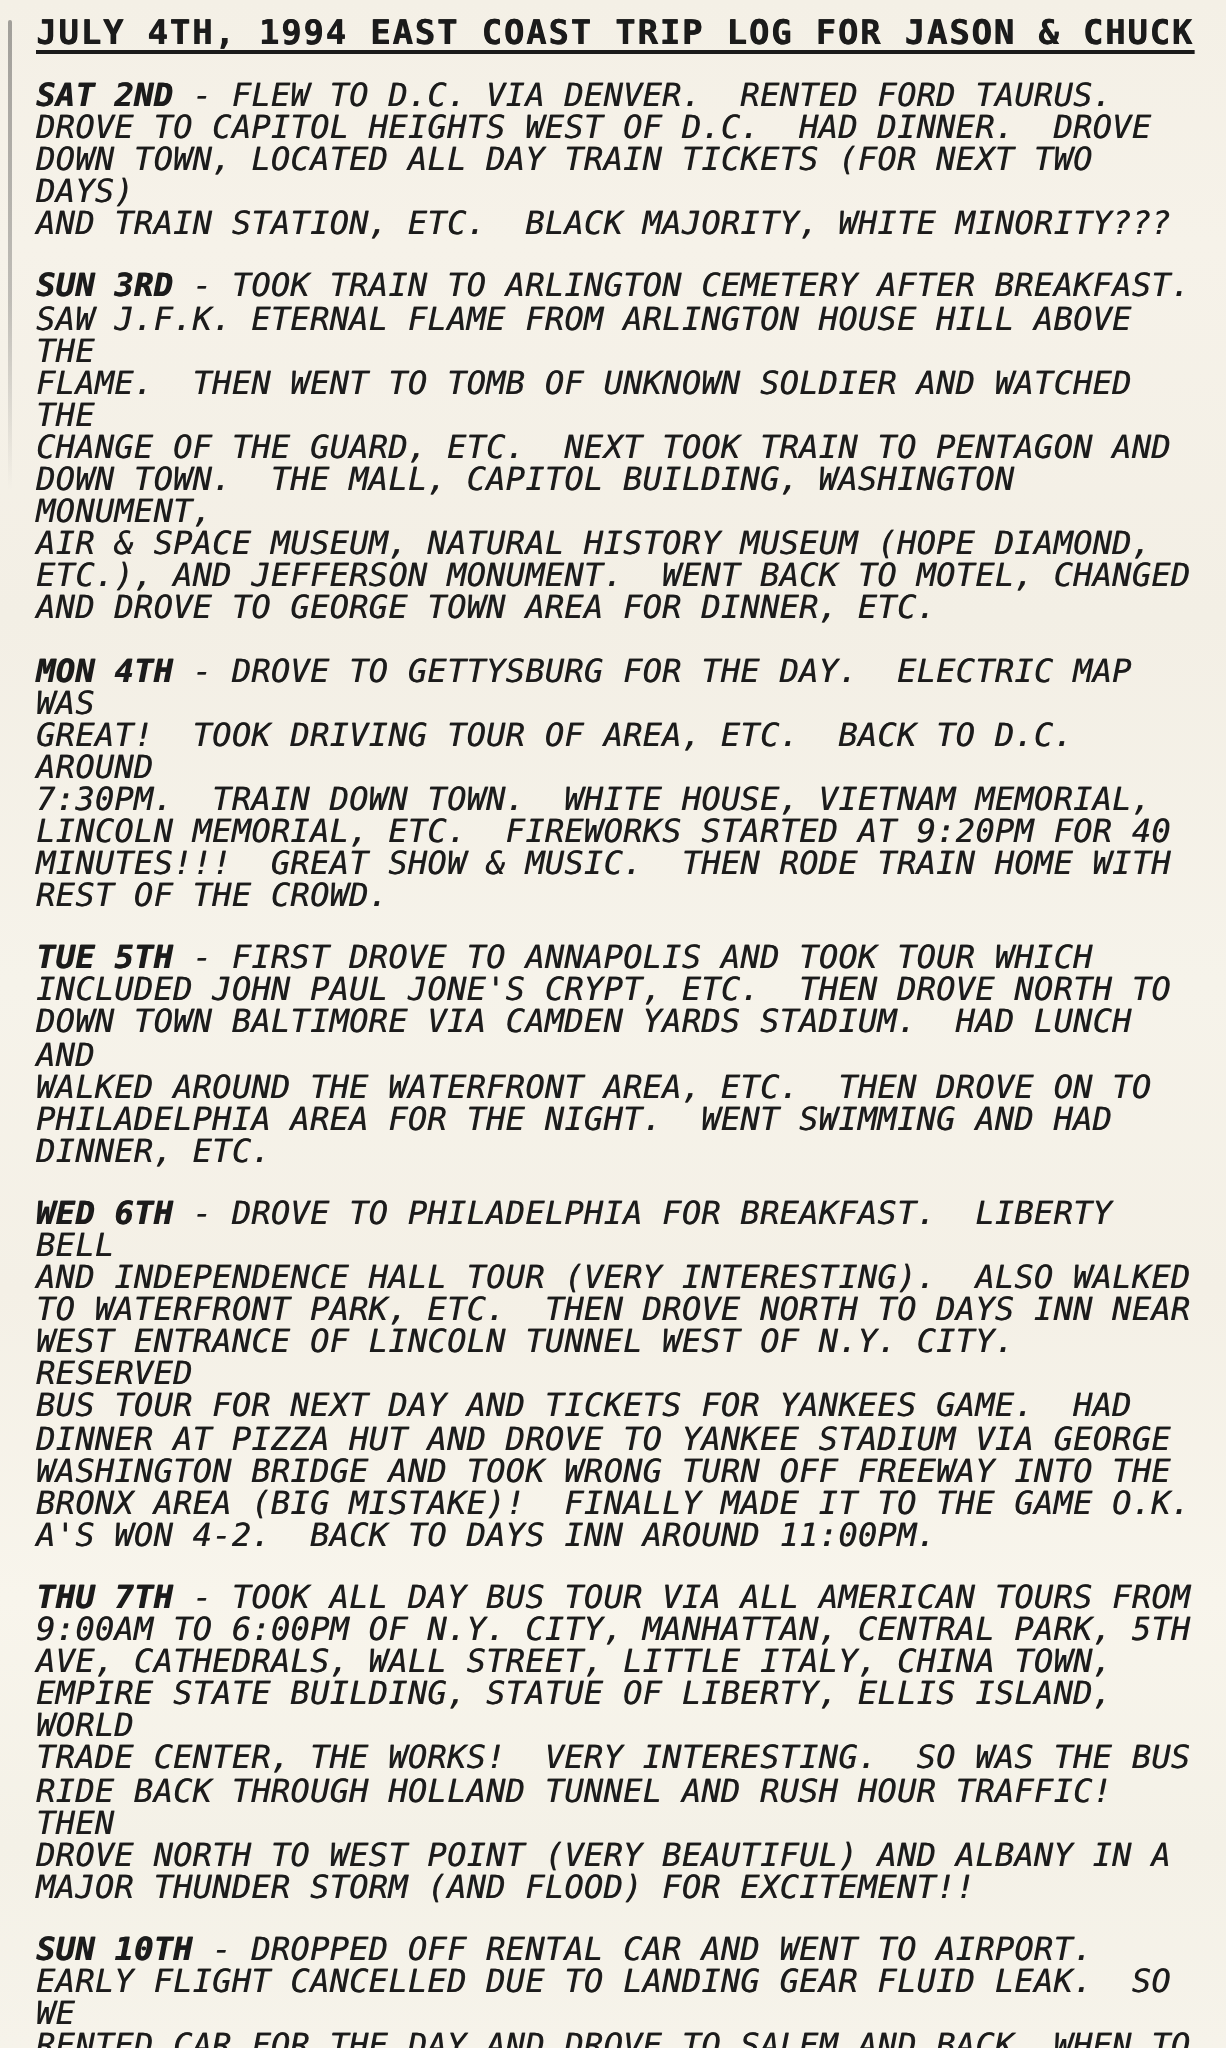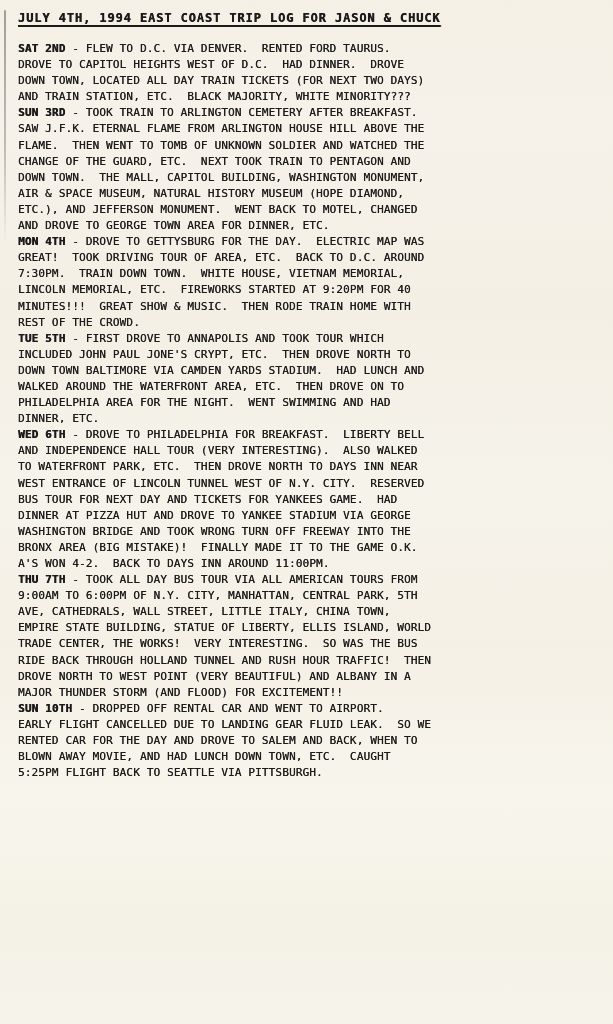--- a/index.html
+++ b/index.html
@@ -22,40 +22,41 @@
     position: absolute;
     left: 4px; top: 10px;
     width: 2px; height: 235px;
     background: linear-gradient(180deg,
       rgba(60,60,60,0.45) 0%, rgba(90,90,90,0.35) 60%, rgba(120,120,120,0) 100%);
     border-radius: 1px;
   }
   .title {
     display: inline-block;
     margin: 0 0 14px 0;
-    font-size: 12px;
+    font-size: 17px;
     font-weight: bold;
     letter-spacing: 0.9px;
     line-height: 17px;
     text-decoration: underline;
     text-decoration-thickness: 1.6px;
     text-underline-offset: 3px;
     text-shadow: 0.3px 0 0 currentColor;
     white-space: nowrap;
   }
   .entries { margin: 0; }
   .entry {
     margin: 0 0 0 0;
-    font-size: 11px;
+    font-size: 16px;
     line-height: 16.1px;
     white-space: pre-wrap;
     letter-spacing: 0.15px;
     text-shadow: 0.25px 0 0 rgba(20,20,20,0.85);
+    font-style: italic;
   }
-  .entry + .entry { }
+  .entry + .entry { margin-top: 15px; }
   .day {
     font-weight: bold;
     text-shadow: 0.4px 0 0 currentColor;
   }
 </style>
 </head>
 <body>
 
 <div class="paper">
   <div class="edge-line"></div>

